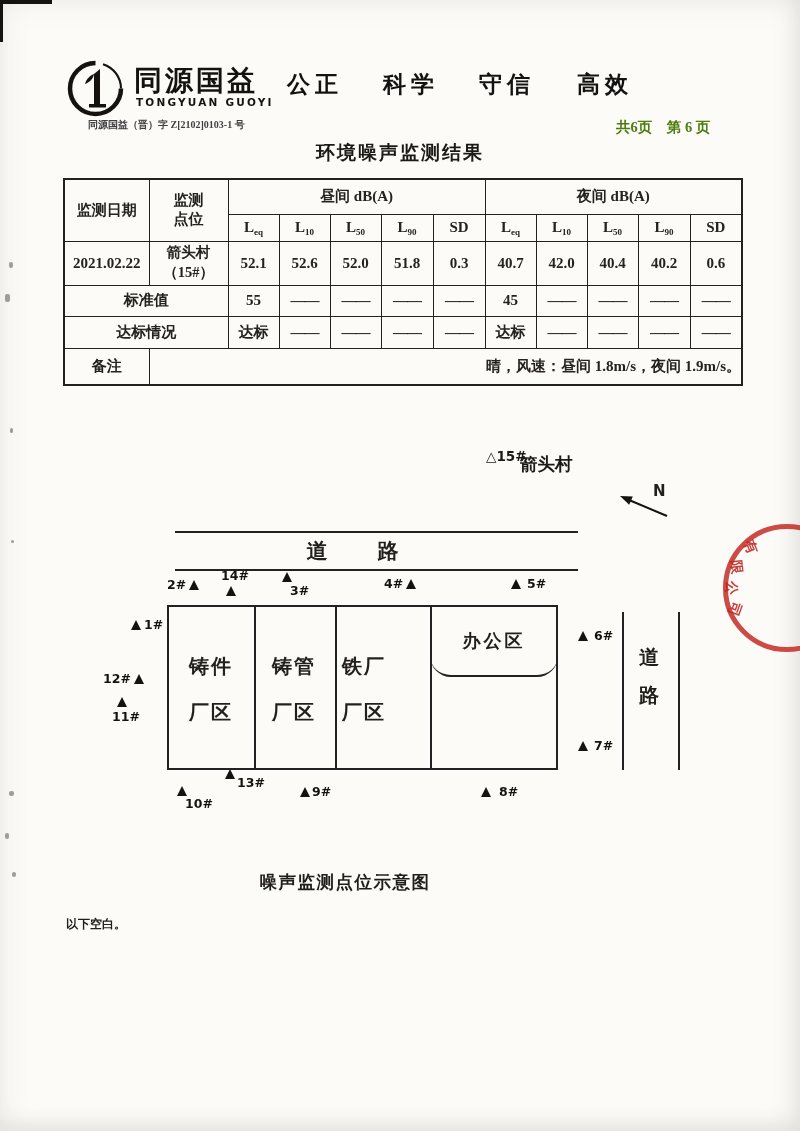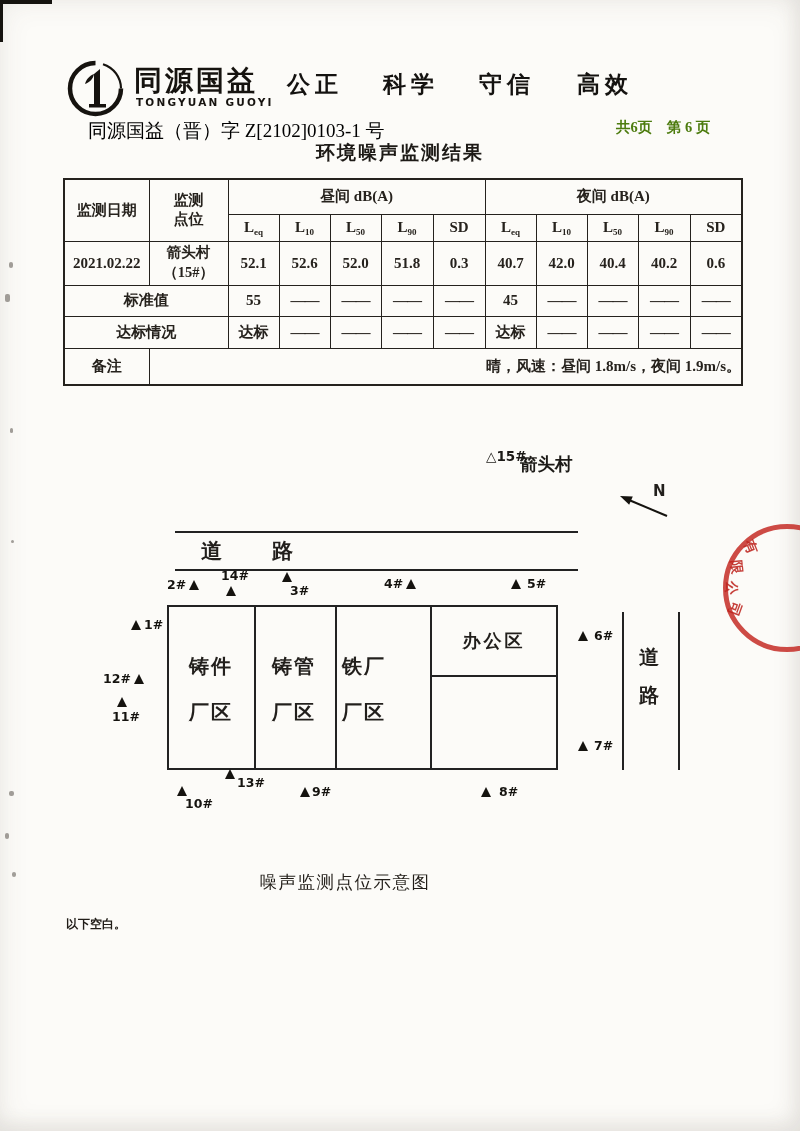--- a/index.html
+++ b/index.html
@@ -14,21 +14,21 @@
 
   
   .logo-row { position:absolute; left:0; top:0; width:800px; }
   .logo-mark { position:absolute; left:67px; top:60px; width:57px; height:57px; }
   .logo-cn { position:absolute; left:134px; top:62px; font-family:"DejaVu Sans",sans-serif;
              font-size:28px; font-weight:900; letter-spacing:3px; color:#16130f; }
   .logo-en { position:absolute; left:136px; top:96px; font-family:"DejaVu Sans",sans-serif;
              font-size:10.5px; font-weight:700; letter-spacing:2.2px; color:#16130f; }
   .slogan { position:absolute; top:69px; font-family:"DejaVu Sans",sans-serif;
             font-size:23px; font-weight:900; letter-spacing:5px; color:#141210; }
-  .doc-no { position:absolute; left:88px; top:118px; font-size:19px; font-weight:400; color:#000000; }
+  .doc-no { position:absolute; left:88px; top:118px; font-size:10px; font-weight:700; color:#404040; }
   .page-info { position:absolute; left:616px; top:118px; font-size:14.5px; font-weight:700; color:#4d7c0f; }
   .doc-title { position:absolute; left:0; top:140px; width:800px; text-align:center;
                font-size:19px; font-weight:700; letter-spacing:2px; color:#1d1a16; }
 
   
   .tbl-wrap { position:absolute; left:63px; top:178px; width:678px; }
   table { border-collapse:collapse; width:100%; table-layout:fixed;
           border:2.5px solid #25221e; }
   th,td { border:1.5px solid #25221e; text-align:center; vertical-align:middle;
           font-weight:700; color:#26221d; font-size:15px; padding:0; }
@@ -41,44 +41,44 @@
 
   
   .village-marker { position:absolute; left:486px; top:448px; font-family:"DejaVu Sans",sans-serif;
                     font-size:13.5px; font-weight:700; color:#1c1a17; }
   .village-name { position:absolute; left:520px; top:452px; font-family:"DejaVu Sans",sans-serif;
                   font-size:17.5px; font-weight:700; color:#1c1a17; }
   .north-n { position:absolute; left:653px; top:482px; font-family:"DejaVu Sans",sans-serif;
              font-size:15px; font-weight:700; }
   .road-top { position:absolute; left:175px; top:531px; width:403px; height:40px;
               border-top:2px solid #222; border-bottom:2px solid #222;
-              display:flex; align-items:center; }
+              display:flex; align-items:center; justify-content:center; }
   .road-top span { font-family:"DejaVu Sans",sans-serif; font-size:21px; font-weight:700;
                    letter-spacing:50px; padding-left:50px; transform:translateX(-24px); }
   .factory { position:absolute; left:167px; top:605px; width:391px; height:165px;
              border:2px solid #222; }
   .vdiv { position:absolute; top:0; width:2px; height:100%; background:#222; }
   .office { position:absolute; left:261px; top:0; width:128px; height:70px;
             border-bottom:2px solid #222; display:flex; align-items:center; justify-content:center;
-            font-family:"DejaVu Sans",sans-serif; font-size:18px; font-weight:700; letter-spacing:3px; }
+            font-family:"DejaVu Sans",sans-serif; font-size:18px; font-weight:700; letter-spacing:3px;border-radius:21px; }
   .zone { position:absolute; top:36px; width:62px; text-align:center;
           font-family:"DejaVu Sans",sans-serif; font-size:20px; font-weight:700; }
   .zone div { line-height:46px; letter-spacing:2px; }
   .road-right-line { position:absolute; top:612px; width:2px; height:158px; background:#222; }
   .road-right-text { position:absolute; left:630px; top:638px; width:38px; text-align:center;
                      font-family:"DejaVu Sans",sans-serif; font-size:20px; font-weight:700; }
   .road-right-text span { display:block; line-height:38px; }
   .pt { position:absolute; display:flex; align-items:center; gap:3px;
         font-family:"DejaVu Sans",sans-serif; font-size:12.5px; font-weight:700; color:#15130f; }
   .tri { width:0; height:0; border-left:5.5px solid transparent; border-right:5.5px solid transparent;
          border-bottom:10px solid #15130f; display:inline-block; }
   .plabel { position:absolute; font-family:"DejaVu Sans",sans-serif; font-size:12.5px;
             font-weight:700; color:#15130f; }
   .caption { position:absolute; left:0; top:870px; width:690px; text-align:center;
-             font-size:17.5px; font-weight:400; letter-spacing:1.5px; color:#211d18; }
+             font-size:17.5px; font-weight:700; letter-spacing:1.5px; color:#211d18; }
   .trailing { position:absolute; left:66px; top:916px; font-size:12px; font-weight:700; color:#211d18; }
 
   
   .stamp { position:absolute; left:700px; top:508px; width:100px; height:164px; overflow:hidden; }
   .stamp-ring { position:absolute; left:23px; top:16px; width:128px; height:128px;
                 border:5px solid rgba(196,44,38,.85); border-radius:50%; }
   .stamp-ch { position:absolute; font-family:"DejaVu Sans",sans-serif; font-size:14px;
               font-weight:700; color:rgba(190,38,32,.88); }
 
   

